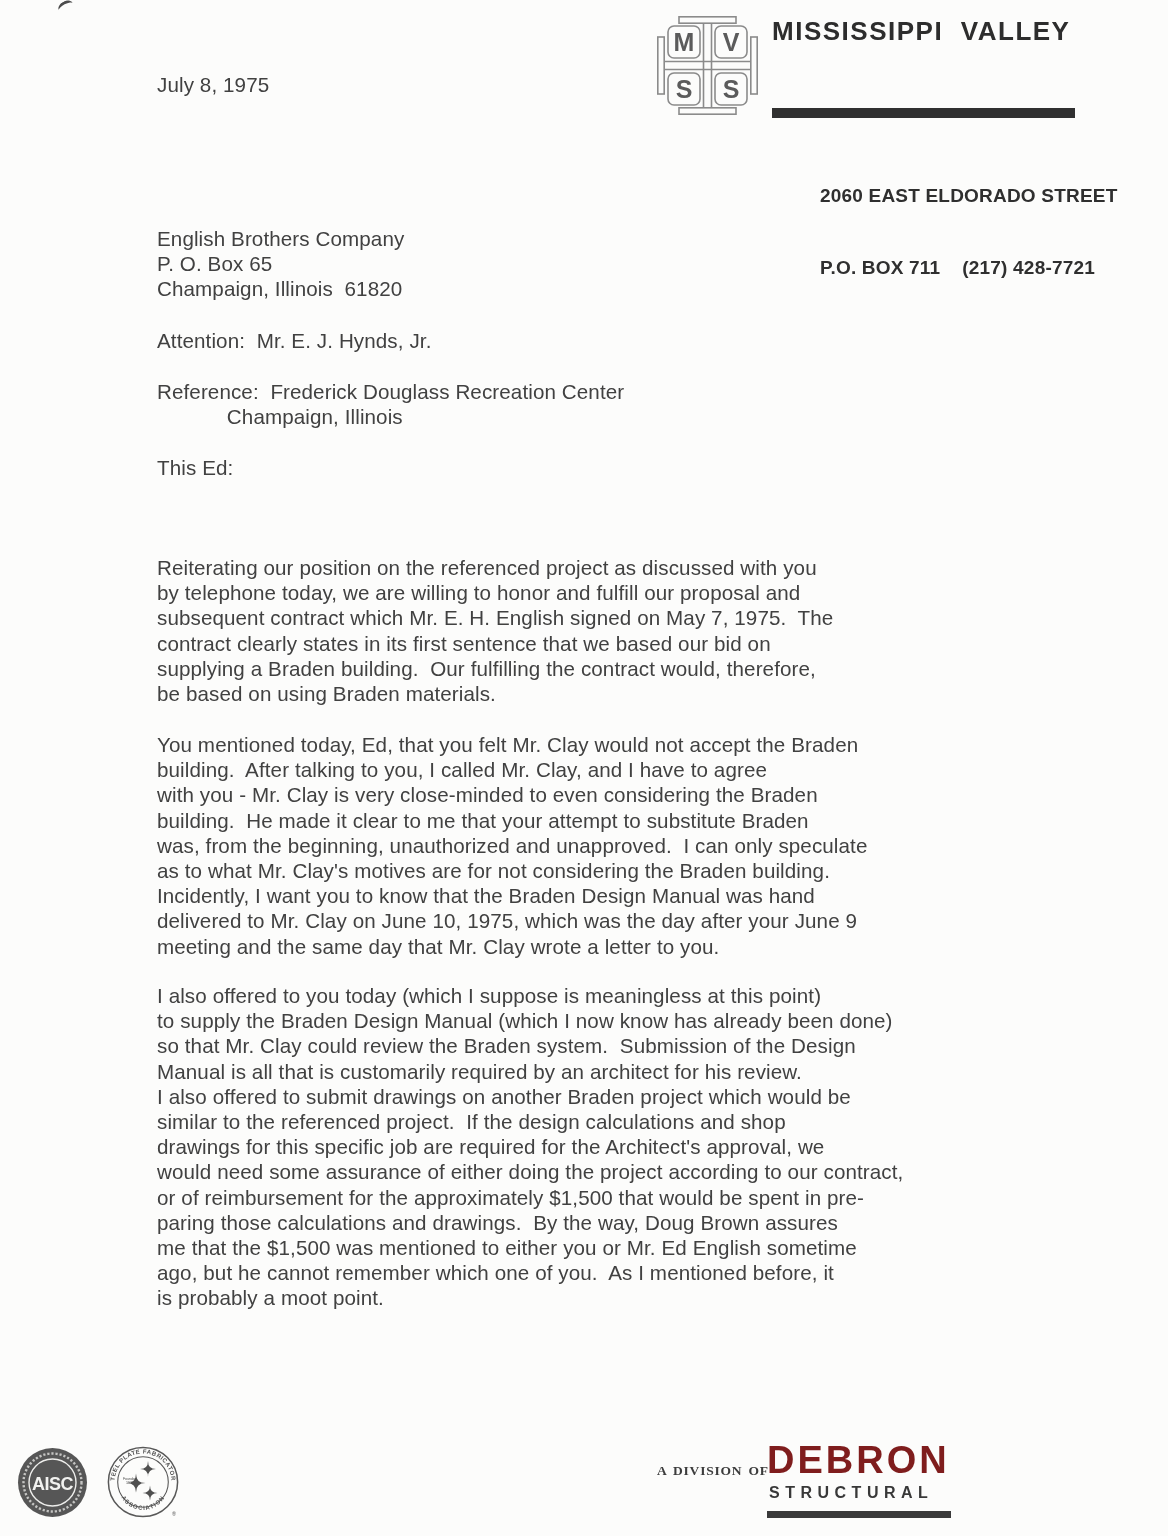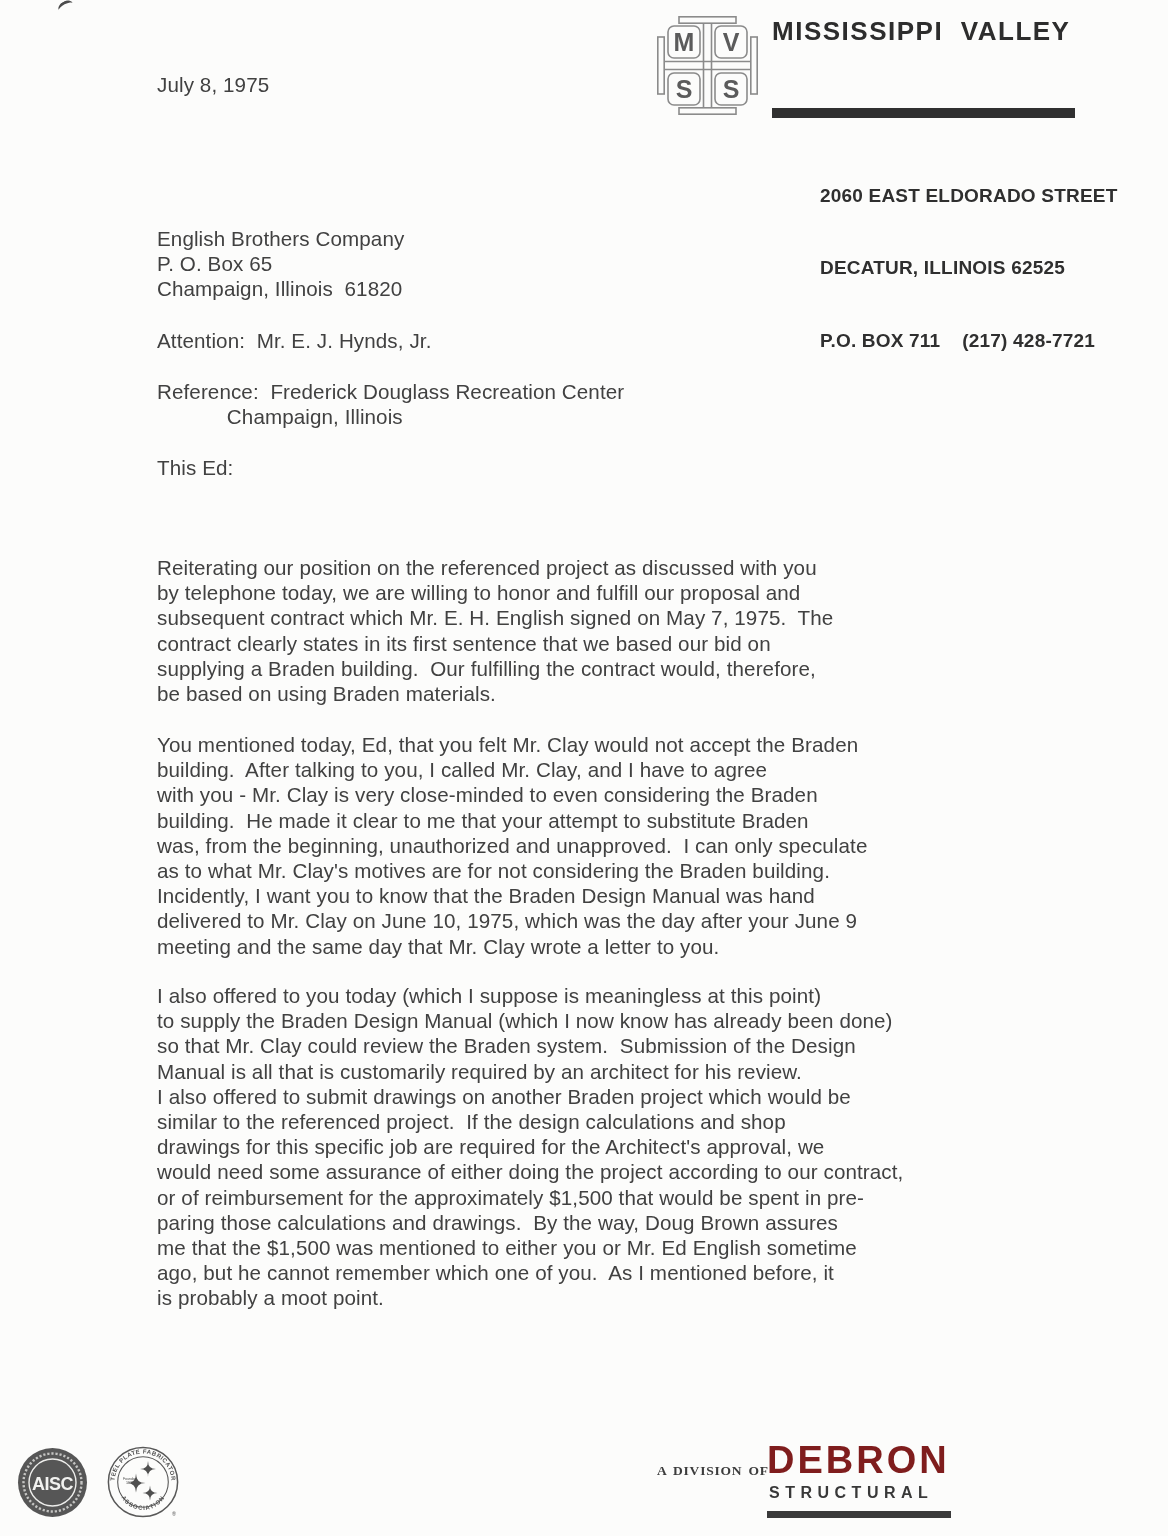--- a/index.html
+++ b/index.html
@@ -131,21 +131,20 @@
       <text x="74" y="35">V</text>
       <text x="27" y="82">S</text>
       <text x="74" y="82">S</text>
     </g>
   </svg>
 
   <div class="lh-name" style="top:16px">MISSISSIPPI VALLEY</div>
   <div class="lh-rule"></div>
   <div class="lh-address">
     <div>2060 EAST ELDORADO STREET</div>
-    <div>DECATUR, ILLINOIS 62525</div>
     <div>P.O. BOX 711    (217) 428-7721</div>
   </div>
 
   <div class="mono" style="left:157px; top:72px">July 8, 1975</div>
   <div class="mono" style="left:157px; top:226px">English Brothers Company
 P. O. Box 65
 Champaign, Illinois  61820</div>
   <div class="mono" style="left:157px; top:328px">Attention:  Mr. E. J. Hynds, Jr.</div>
   <div class="mono" style="left:157px; top:379px">Reference:  Frederick Douglass Recreation Center
             Champaign, Illinois</div>

